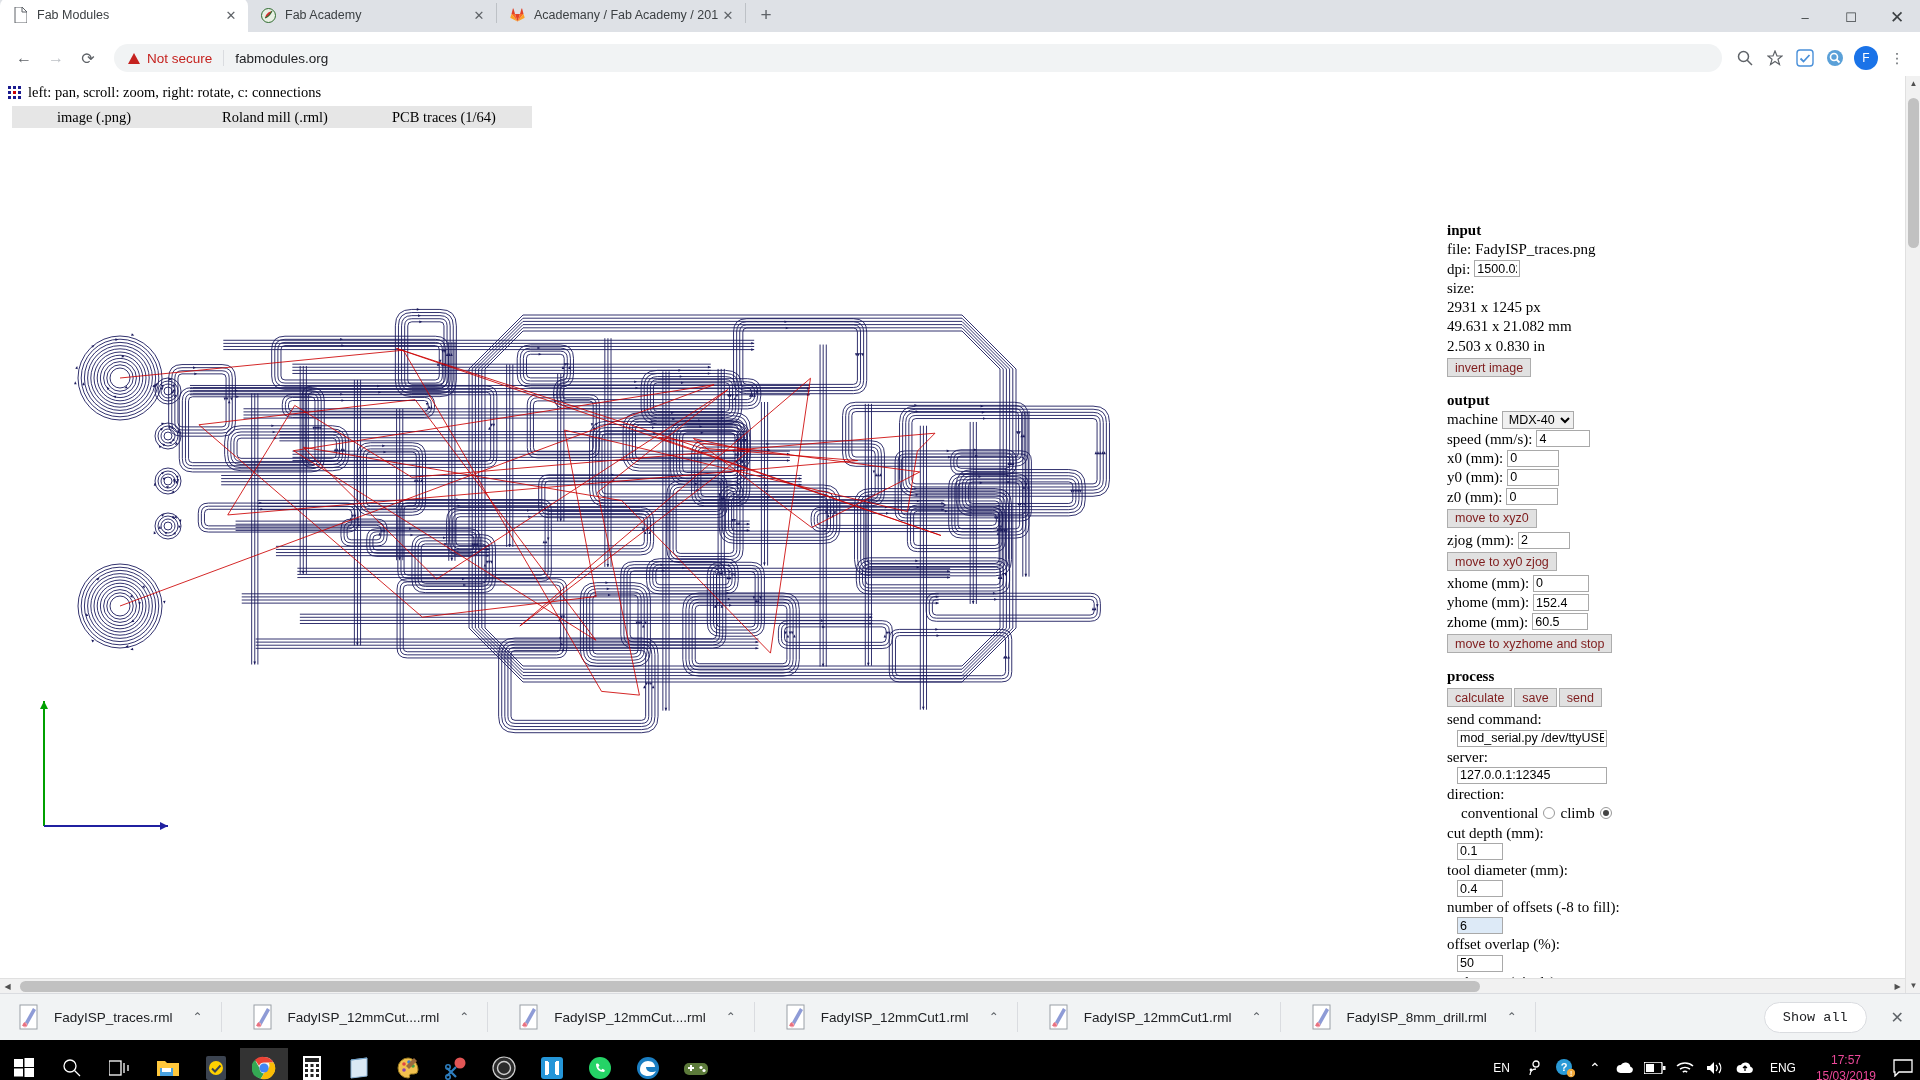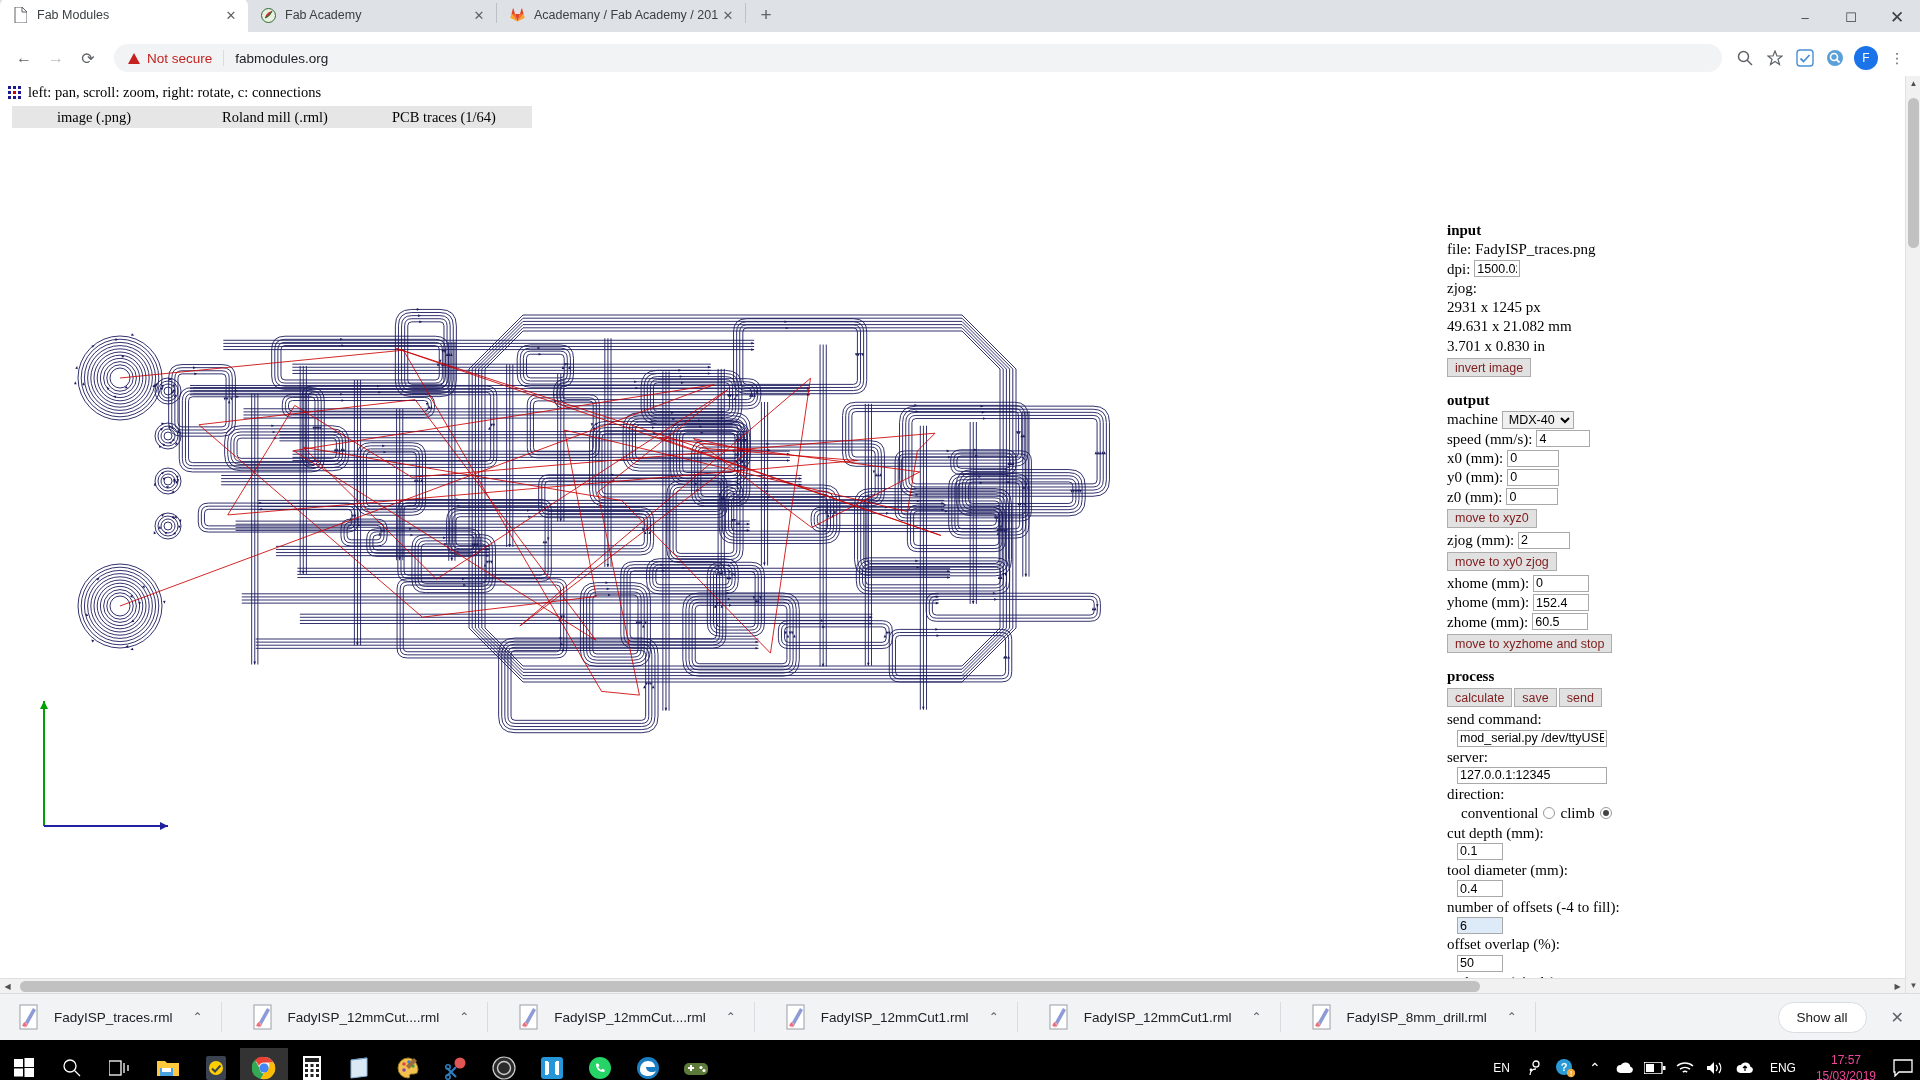--- a/index.html
+++ b/index.html
@@ -135,21 +135,21 @@
     position:absolute; left:0; top:993px; width:1920px; height:47px;
     background:#f1f3f4; border-top:1px solid #dadce0;
     display:flex; align-items:center;gap:12px;
   }
   .dlitem { display:flex; align-items:center; height:47px; padding:0 6px 0 18px; position:relative; }
   .dlicon { width:22px; height:26px; margin-right:14px; position:relative; flex:0 0 22px; }
   .dlname { font-family:"Liberation Sans", sans-serif; font-size:13.5px; color:#202124; white-space:nowrap; }
   .dlcaret { font-family:"Liberation Sans", sans-serif; font-size:12px; color:#5f6368; margin-left:20px; }
   .dlsep { width:1px; height:30px; background:#dadce0; }
   .showall {
-    font-family:Liberation Sans, sans-serif; font-size:13.5px; color:#202124;
+    font-family:Liberation Mono, monospace; font-size:13.5px; color:#202124;
     border:1px solid #dadce0; border-radius:16px; background:#fff;
     padding:7px 18px; margin-left:auto; margin-right:12px; white-space:nowrap;
   }
   .shelfclose { font-family:"Liberation Sans", sans-serif; font-size:16px; color:#5f6368; margin-right:16px; }
 
   
   #taskbar {
     position:absolute; left:0; top:1040px; width:1920px; height:56px;
     background:#000000; display:flex; align-items:center;
     font-family:"Liberation Sans", sans-serif; color:#ffffff;
@@ -1056,30 +1056,30 @@
       <div class="sec">input</div>
       <div class="row">
         <span class="lab">file:</span>
         <span>FadyISP_traces.png</span>
       </div>
       <div class="row">
         <span class="lab">dpi:</span>
         <input class="f w-dpi" value="1500.02" style="">
       </div>
       <div class="row">
-        <span>zjog:</span>
+        <span>size:</span>
       </div>
       <div class="row">
         <span>2931 x 1245 px</span>
       </div>
       <div class="row">
         <span>49.631 x 21.082 mm</span>
       </div>
       <div class="row">
-        <span>3.701 x 0.830 in</span>
+        <span>2.503 x 0.830 in</span>
       </div>
       <button class="b">invert image</button>
 
       <div class="sec">output</div>
       <div class="row">
         <span class="lab">machine</span>
         <select class="s">
           <option>MDX-40</option>
         </select>
       </div>
@@ -1152,21 +1152,21 @@
       <div class="row" style="padding-left:10px">
         <input class="f w-small" value="0.1" style="">
       </div>
       <div class="row">
         <span>tool diameter (mm):</span>
       </div>
       <div class="row" style="padding-left:10px">
         <input class="f w-small" value="0.4" style="">
       </div>
       <div class="row">
-        <span>number of offsets (-4 to fill):</span>
+        <span>number of offsets (-8 to fill):</span>
       </div>
       <div class="row" style="padding-left:10px">
         <input class="f w-small sel" value="6" style="">
       </div>
       <div class="row">
         <span>offset overlap (%):</span>
       </div>
       <div class="row" style="padding-left:10px">
         <input class="f w-small" value="50" style="">
       </div>

